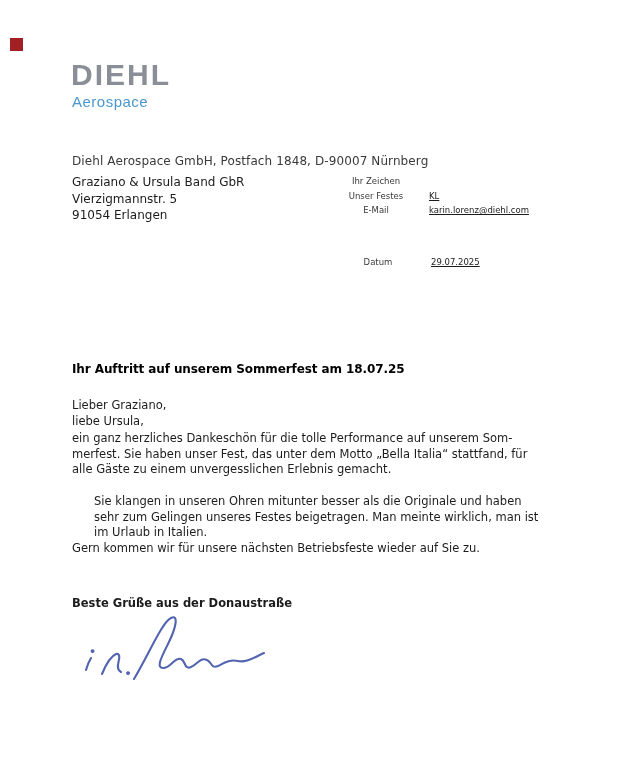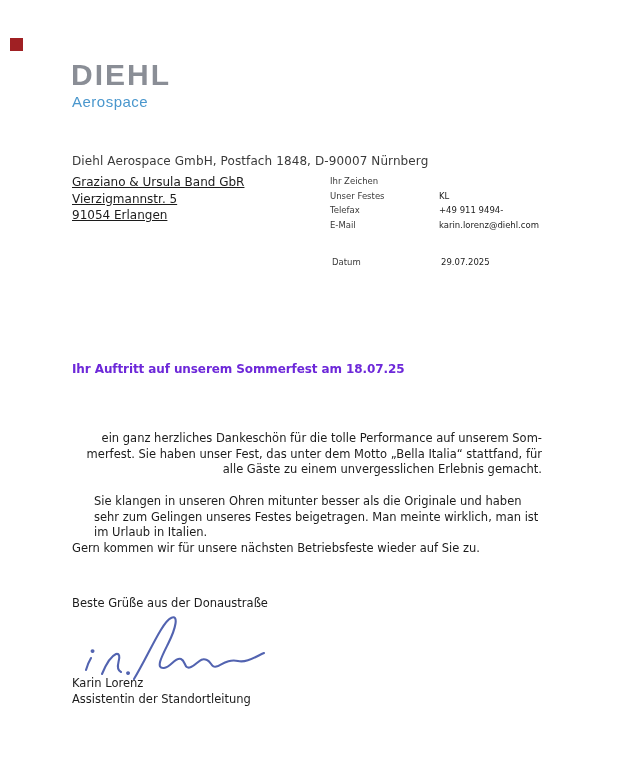--- a/index.html
+++ b/index.html
@@ -11,33 +11,33 @@
   .red-mark{left:10px;top:38px;width:13px;height:13px;background:#a02023;}
   .logo-brand{
     left:71px;top:60px;font-size:30px;line-height:30px;font-weight:bold;
     letter-spacing:2px;color:#8a8e96;font-family:"Liberation Sans", sans-serif;
   }
   .logo-division{
     left:72px;top:93px;font-size:15px;line-height:18px;color:#4a97cd;
     letter-spacing:0.5px;font-family:"Liberation Sans", sans-serif;
   }
   .sender-line{left:72px;top:154px;font-size:12px;color:#3a3a3a;letter-spacing:0.1px;}
-  .recipient{left:72px;top:174px;font-size:12px;line-height:16.5px;white-space:pre-line;text-decoration:underline;}
+  .recipient{left:72px;top:174px;font-size:12px;line-height:16.5px;white-space:pre-line;}
   .info-block{left:330px;top:176px;width:260px;font-size:8.5px;color:#2a2a2a;}
   .info-row{display:flex;height:14.6px;align-items:flex-start;}
-  .info-label{width:92px;text-align:left;color:#3a3a3a;}
-  .info-value{margin-left:17px;color:#1c1c1c;}
+  .info-label{width:92px;text-align:center;color:#3a3a3a;}
+  .info-value{margin-left:7px;color:#1c1c1c;text-decoration:underline;}
   .date-row{position:absolute;left:332px;top:257px;width:260px;font-size:8.5px;display:flex;}
-  .subject{left:72px;top:362px;font-size:12px;font-weight:bold;letter-spacing:-0.1px;color:#6d28d9;}
+  .subject{left:72px;top:362px;font-size:12px;font-weight:bold;letter-spacing:-0.1px;color:#000000;}
   .salutation{left:72px;top:398px;font-size:11.5px;line-height:15.5px;white-space:pre-line;}
   .para{left:72px;width:470px;font-size:11.5px;line-height:15.5px;white-space:pre-line;}
-  .p1{top:431px;text-align:right;}
+  .p1{top:431px;}
   .p2{top:494px;margin-left:22px;}
   .p3{top:541px;}
-  .closing{left:72px;top:596px;font-size:11.5px;}
+  .closing{left:72px;top:596px;font-size:11.5px;font-weight:bold;}
   .signature{left:72px;top:612px;width:205px;height:72px;}
   .signer{left:72px;top:676px;font-size:11.5px;line-height:15.5px;white-space:pre-line;}
 </style>
 </head>
 <body>
 
 <div class="page">
 
   <div class="abs red-mark"></div>
 
@@ -53,36 +53,34 @@
   <div class="abs info-block">
     <div class="info-row">
       <div class="info-label">Ihr Zeichen</div>
       <div class="info-value"></div>
     </div>
     <div class="info-row">
       <div class="info-label">Unser Festes</div>
       <div class="info-value">KL</div>
     </div>
     <div class="info-row">
-      <div class="info-label">Telefax</div>
-      <div class="info-value">+49 911 9494-</div>
-    </div>
-    <div class="info-row">
       <div class="info-label">E-Mail</div>
       <div class="info-value">karin.lorenz@diehl.com</div>
     </div>
   </div>
 
   <div class="date-row">
     <div class="info-label">Datum</div>
     <div class="info-value">29.07.2025</div>
   </div>
 
   <div class="abs subject">Ihr Auftritt auf unserem Sommerfest am 18.07.25</div>
 
+  <div class="abs salutation">Lieber Graziano,
+liebe Ursula,</div>
 
   <div class="abs para p1">ein ganz herzliches Dankeschön für die tolle Performance auf unserem Som-
 merfest. Sie haben unser Fest, das unter dem Motto „Bella Italia“ stattfand, für
 alle Gäste zu einem unvergesslichen Erlebnis gemacht.</div>
   <div class="abs para p2">Sie klangen in unseren Ohren mitunter besser als die Originale und haben
 sehr zum Gelingen unseres Festes beigetragen. Man meinte wirklich, man ist
 im Urlaub in Italien.</div>
   <div class="abs para p3">Gern kommen wir für unsere nächsten Betriebsfeste wieder auf Sie zu.</div>
 
   <div class="abs closing">Beste Grüße aus der Donaustraße</div>
@@ -90,16 +88,14 @@
   <svg class="abs signature" viewBox="0 0 205 72" xmlns="http://www.w3.org/2000/svg">
     <g stroke="#4053a8" stroke-width="2.1" fill="none" stroke-linecap="round" stroke-linejoin="round" opacity="0.9">
       <path d="M14 58 Q16 51 19 46"></path>
       <path d="M20.5 40 a0.9 0.9 0 1 1 0.1 0"></path>
       <path d="M30 62 Q37 45 44 42 Q49 41 46.5 50 Q44.5 58 49 60"></path>
       <path d="M56 62 a0.9 0.9 0 1 1 0.1 0"></path>
       <path d="M62 67 C76 44 90 10 99 6 C107 2 104 16 96 32 C90 44 83 57 92 56 C99 55 103 45 109 47 C114 49 112 58 119 55 C126 52 128 45 135 48 C140 50 139 57 146 54 C152 51 158 47 166 49 C174 51 183 45 192 41"></path>
     </g>
   </svg>
 
-  <div class="abs signer">Karin Lorenz
-Assistentin der Standortleitung</div>
 
 </div>
 
 </body></html>

